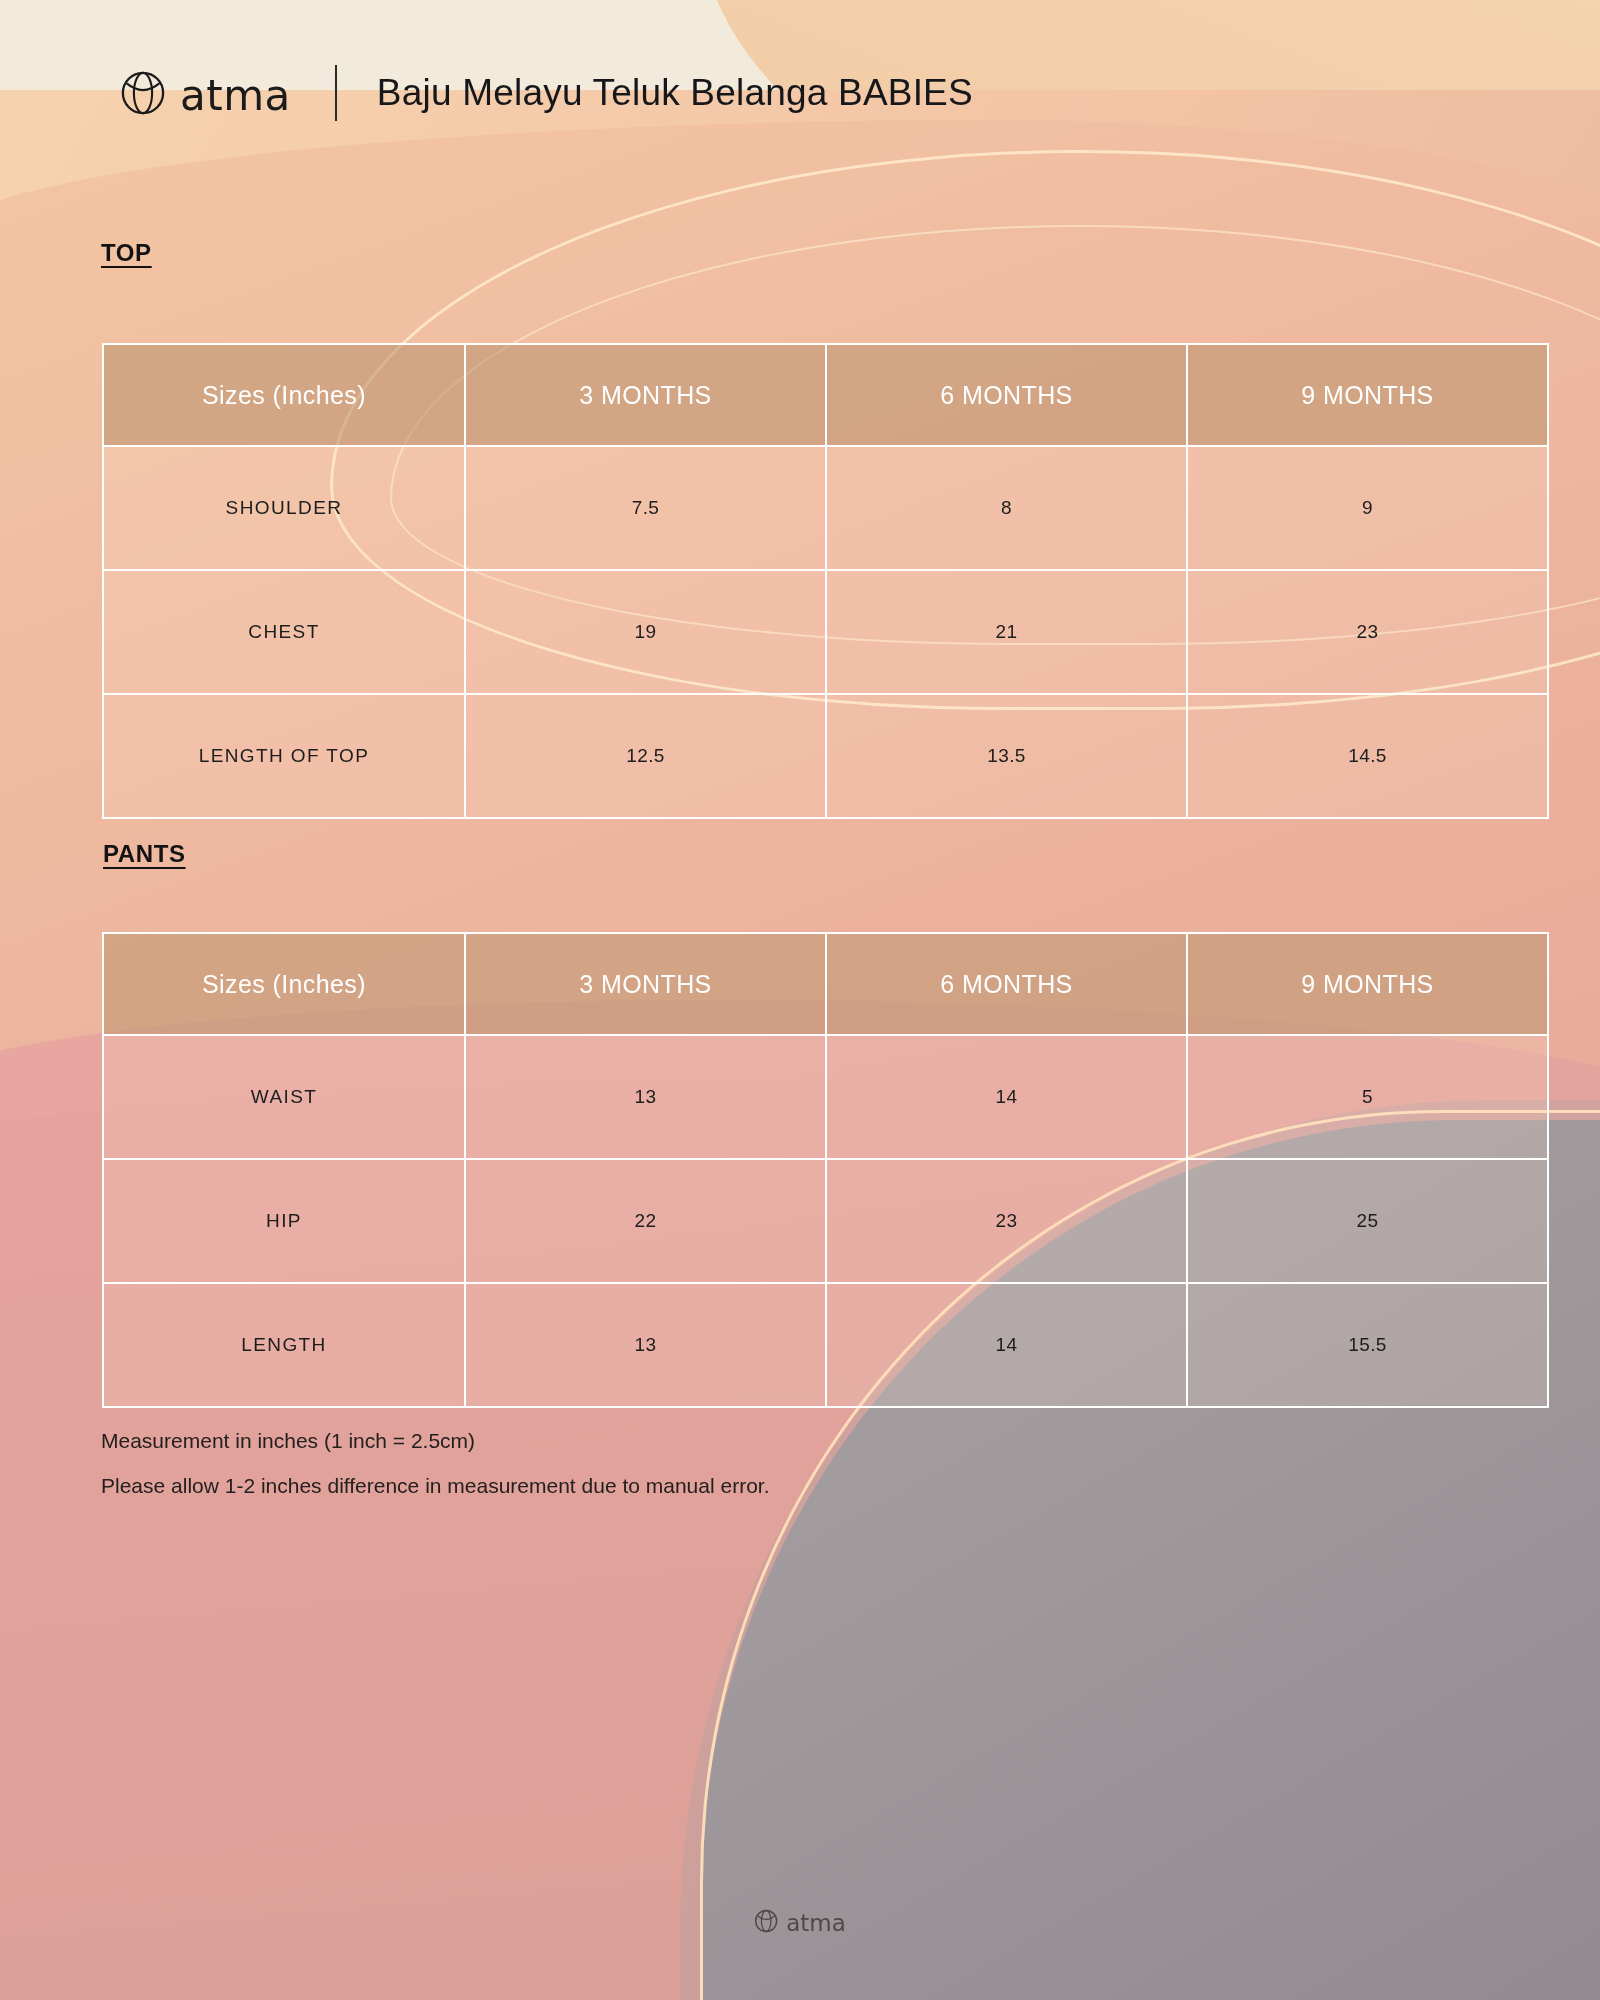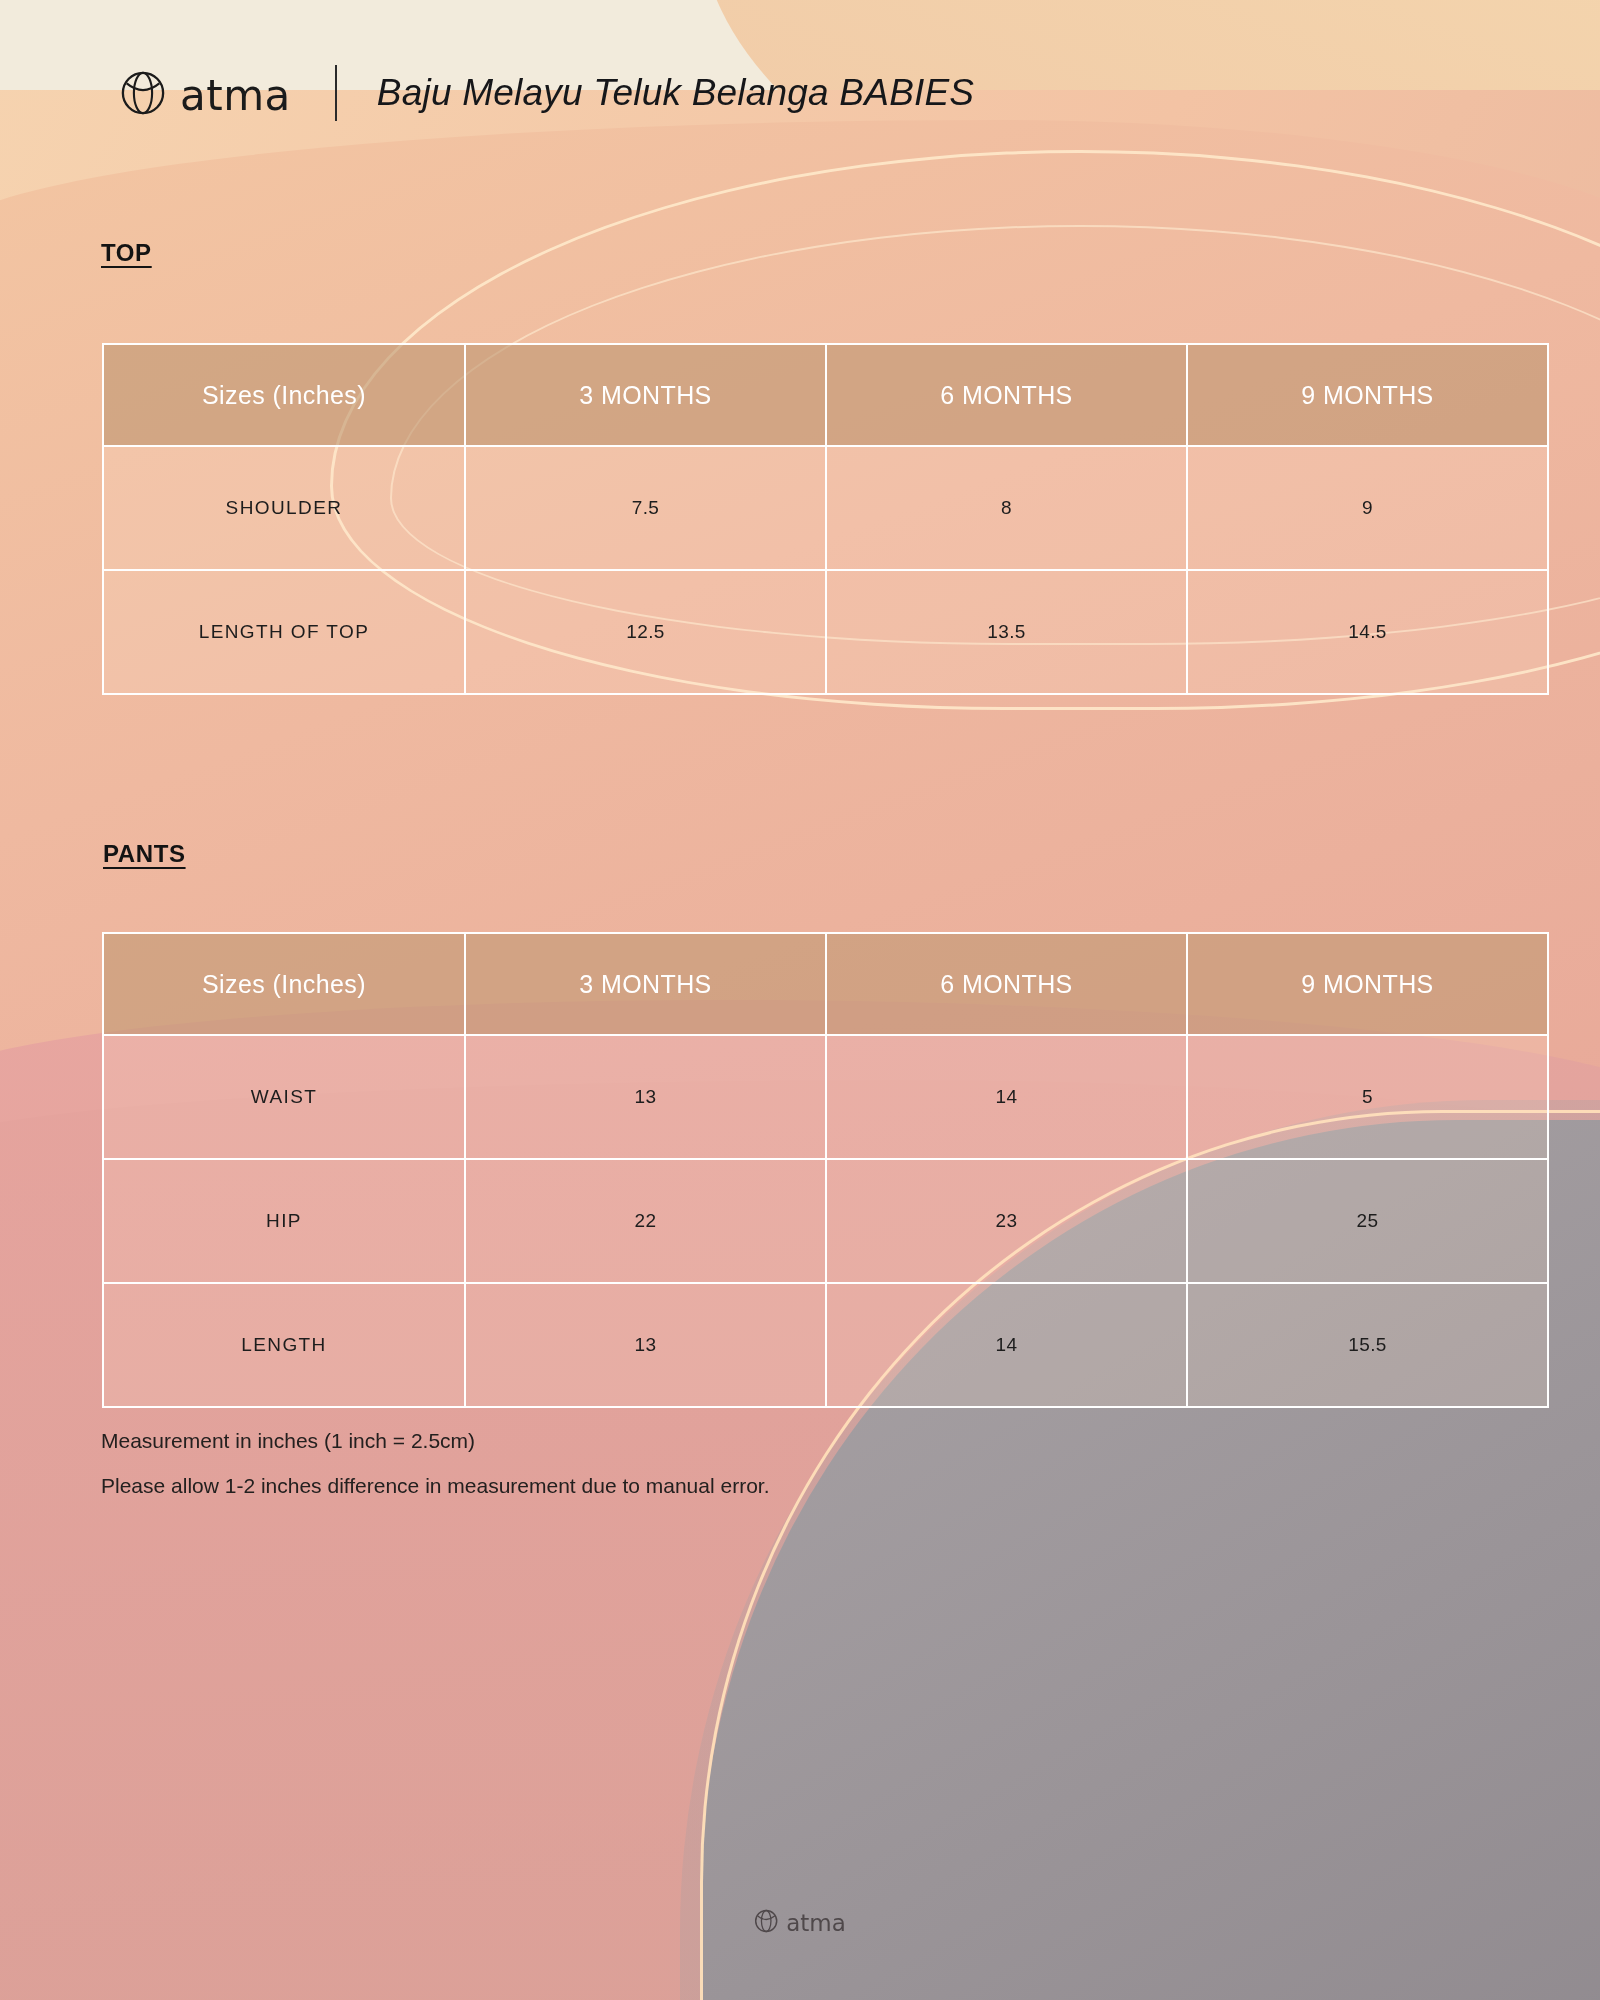--- a/index.html
+++ b/index.html
@@ -157,21 +157,20 @@
     height: 56px;
     background: #2a2a2a;
     margin: 0 40px 0 44px;
   }
 
   .header-title {
     font-size: 37px;
     color: #16171a;
     font-weight: 400;
     letter-spacing: 0.2px;
-    font-style: italic;
   }
 
   
   .section-label {
     position: absolute;
     font-size: 24px;
     font-weight: bold;
     color: #131313;
     text-decoration: underline;
     text-underline-offset: 5px;
@@ -310,20 +309,26 @@
       </tr>
     </thead>
     <tbody>
       <tr>
         <td class="metric">SHOULDER</td>
         <td class="value">7.5</td>
         <td class="value">8</td>
         <td class="value">9</td>
       </tr>
       <tr>
+        <td class="metric">CHEST</td>
+        <td class="value">19</td>
+        <td class="value">21</td>
+        <td class="value">23</td>
+      </tr>
+      <tr>
         <td class="metric">LENGTH OF TOP</td>
         <td class="value">12.5</td>
         <td class="value">13.5</td>
         <td class="value">14.5</td>
       </tr>
     </tbody>
   </table>
 
   <div class="section-label label-pants">PANTS</div>
 

